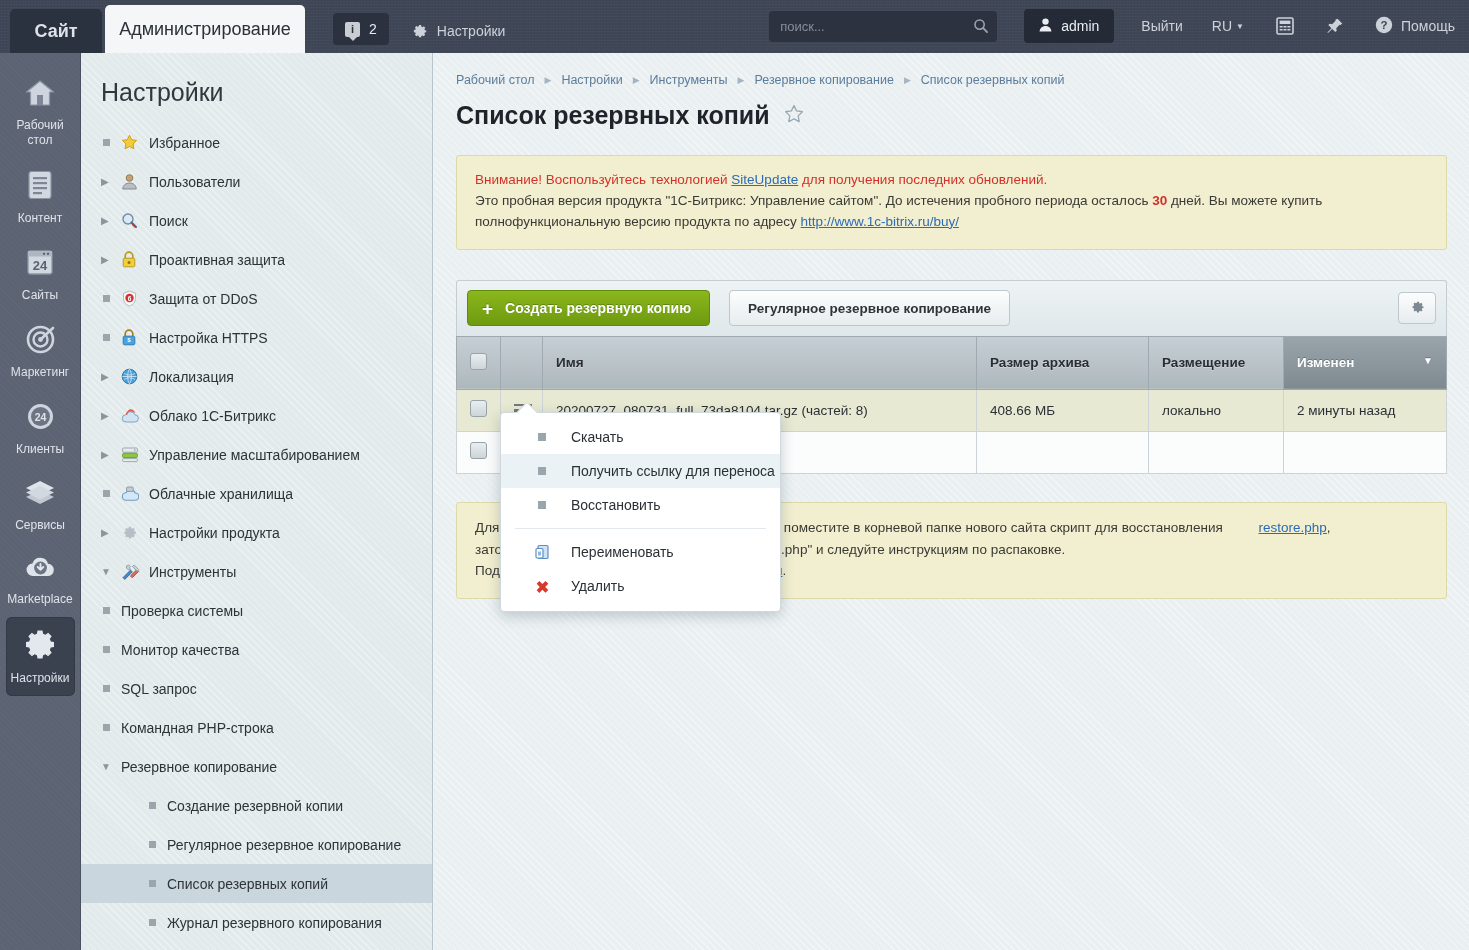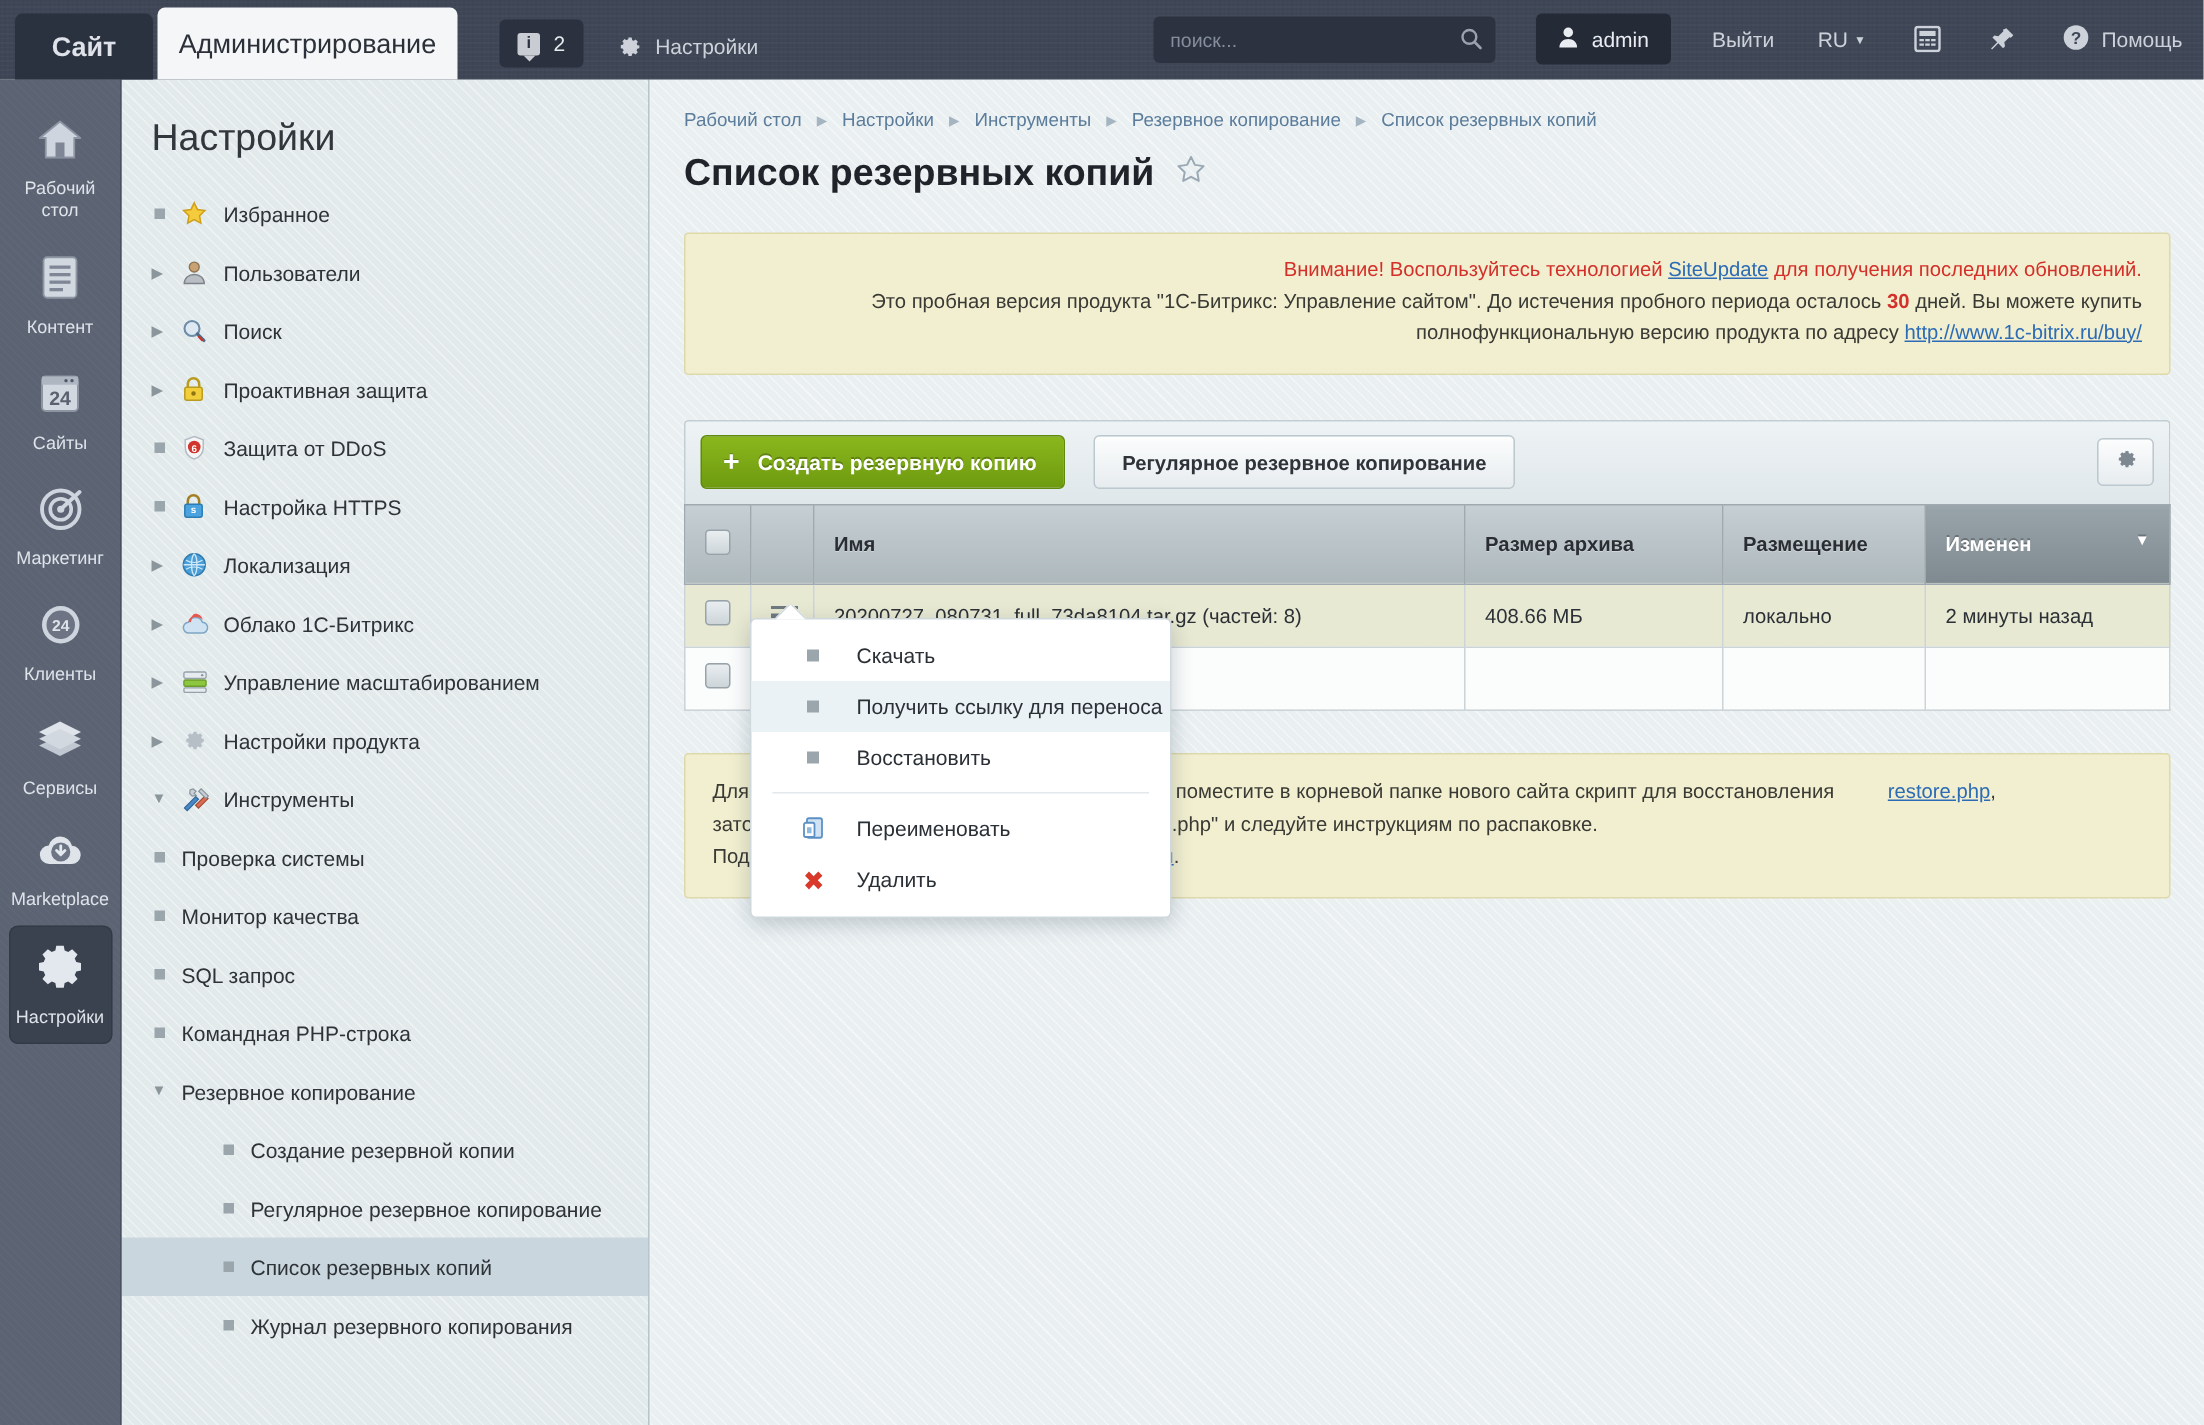--- a/index.html
+++ b/index.html
@@ -134,21 +134,21 @@
   .crumbs { display:flex; align-items:center; padding: 20px 0 0 22px; gap: 10px; }
   .crumbs a { color:#5b7c9b; font-size:12.5px; text-decoration:none; cursor:pointer; }
   .crumbs .sep { color:#a4b4c1; font-size:9px; }
   .page-title-row { display:flex; align-items:center; gap:14px; padding: 14px 0 0 22px; }
   .page-title { font-size:25px; font-weight:bold; color:#20242a; }
 
   
   .warnbox {
     margin: 25px 22px 10px 22px; background:#f2efd0; border:1px solid #ded9ab;
     border-radius:3px; padding: 14px 18px 16px 18px; line-height:1.55;
-    font-size:13.5px; color:#3a3a35;text-align:right;
+    font-size:13.5px; color:#3a3a35;
   }
   .warnbox .red { color:#d4302a; }
   .warnbox .bold-red { color:#d4302a; font-weight:bold; }
   .warnbox a { color:#2c6bb5; text-decoration: underline; }
 
   
   .gridpanel { margin: 30px 22px 0 22px; }
   .toolbar {
     background: linear-gradient(to bottom, #eef3f5 0%, #dfe7ea 100%);
     border:1px solid #c3ced4; border-bottom:none; border-radius:3px 3px 0 0;
@@ -499,20 +499,32 @@
         <span class="arrow">▶</span>
         <span class="ico">
           <svg width="18" height="17" viewBox="0 0 18 17">
             <rect x="1.6" y="2" width="14.8" height="4.2" rx="1" fill="#e6ebef" stroke="#96a1a9" stroke-width=".9"></rect>
             <rect x="1.6" y="7.3" width="14.8" height="4.2" rx="1" fill="#8dc63f" stroke="#6d9c2e" stroke-width=".9"></rect>
             <rect x="1.6" y="12.6" width="14.8" height="3" rx="1" fill="#e6ebef" stroke="#96a1a9" stroke-width=".9"></rect>
             <circle cx="13.8" cy="4.1" r=".8" fill="#8a949c"></circle>
           </svg>
         </span>
         <span>Управление масштабированием</span>
+      </div>
+      <div class="mi">
+        <span class="bullet">
+          <i></i>
+        </span>
+        <span class="ico">
+          <svg width="18" height="16" viewBox="0 0 18 16">
+            <path d="M5.2 14.2a3.7 3.7 0 01-.3-7.4A5.2 5.2 0 0114.3 7a3.5 3.5 0 01-.3 7.2z" fill="#d3e7f6" stroke="#6f9cc0" stroke-width="1.1"></path>
+            <rect x="5.6" y="1" width="6.6" height="4.4" rx="1" fill="#c2cdd6" stroke="#8a959e" stroke-width=".9"></rect>
+          </svg>
+        </span>
+        <span>Облачные хранилища</span>
       </div>
       <div class="mi">
         <span class="arrow">▶</span>
         <span class="ico">
           <svg width="17" height="17" viewBox="0 0 20 20">
             <path fill="none" stroke="#98a1a9" stroke-width="1.5" d="M10 7.2a2.8 2.8 0 100 5.6 2.8 2.8 0 000-5.6z"></path>
             <path fill="#b6bec6" d="M17.5 11.2l-1.6-.3c-.1-.4-.3-.8-.5-1.2l.95-1.3-1.7-1.7-1.3.95c-.4-.2-.8-.4-1.2-.5L11.8 5.5H9.4l-.3 1.65c-.4.1-.8.3-1.2.5l-1.3-.95-1.7 1.7.95 1.3c-.2.4-.4.8-.5 1.2l-1.6.3v2.4l1.6.3c.1.4.3.8.5 1.2l-.95 1.3 1.7 1.7 1.3-.95c.4.2.8.4 1.2.5l.3 1.6h2.4l.3-1.6c.4-.1.8-.3 1.2-.5l1.3.95 1.7-1.7-.95-1.3c.2-.4.4-.8.5-1.2l1.6-.3z" transform="translate(0,-2.2)"></path>
           </svg>
         </span>
         <span>Настройки продукта</span>

